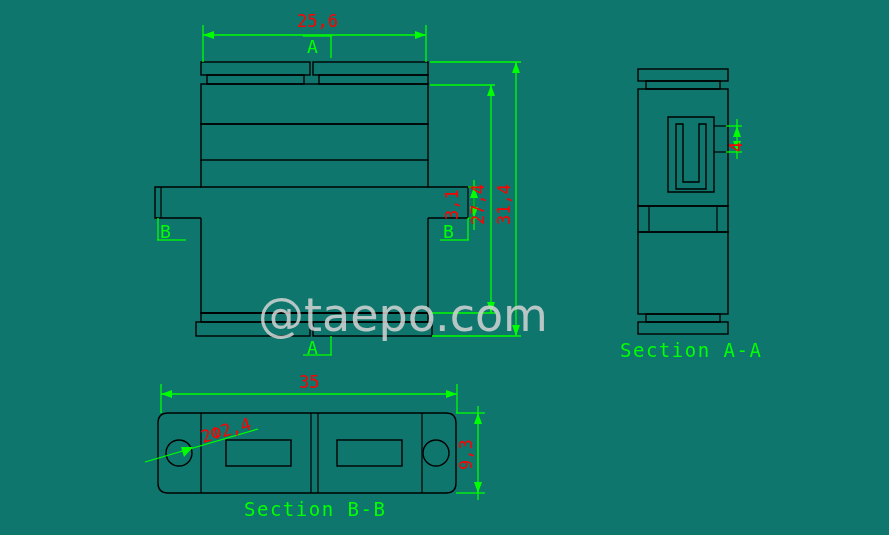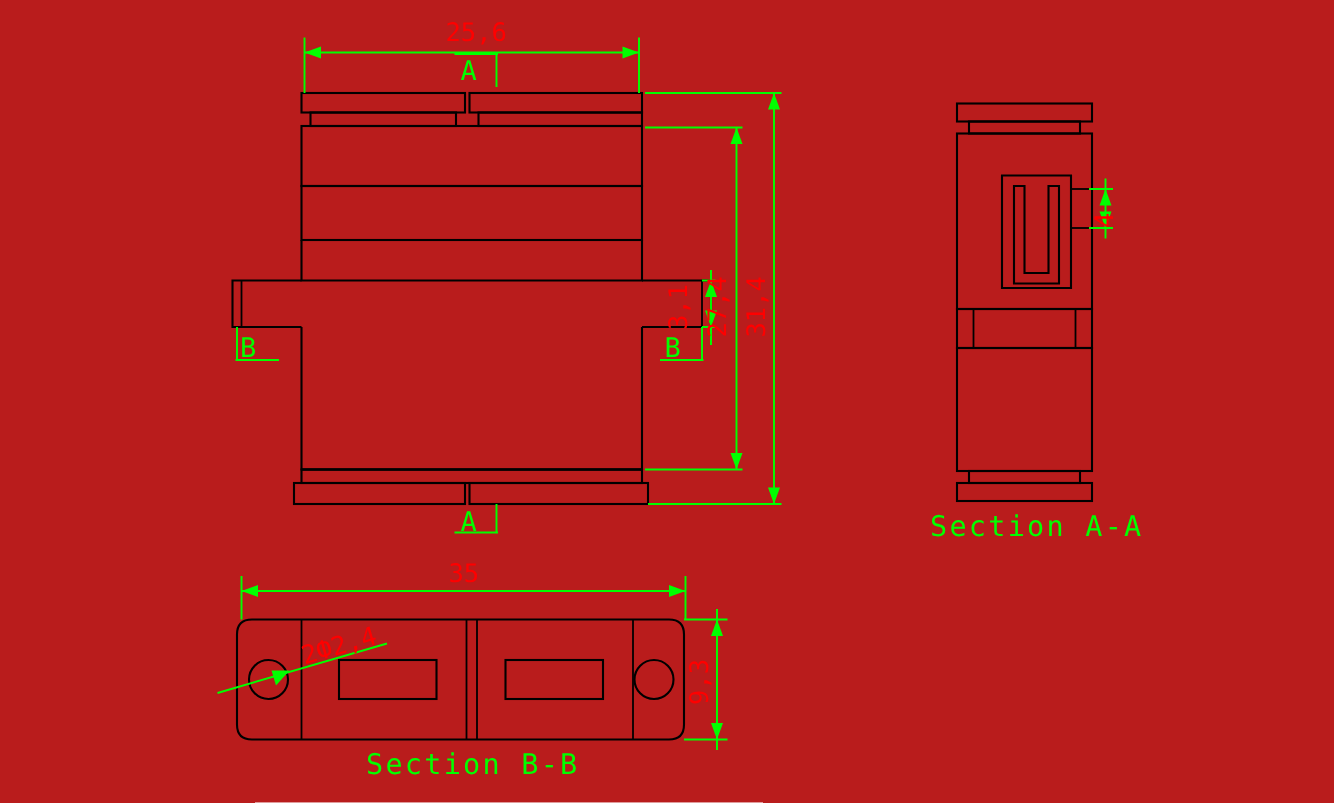--- a/index.html
+++ b/index.html
@@ -7,21 +7,21 @@
     padding: 0;
     background: #ffffff;
   }
   body {
     font-family: "DejaVu Sans Mono", monospace;
   }
   #canvas-root {
     position: relative;
     width: 889px;
     height: 535px;
-    background: #b91c1c;
+    background: #0f766e;
     overflow: hidden;
   }
   svg.drawing {
     position: absolute;
     left: 0;
     top: 0;
     width: 889px;
     height: 535px;
   }
   .outline {
@@ -256,14 +256,15 @@
     <g>
       <path class="dimline" d="M145 462 L258 429"></path>
       <polygon class="dimtick" points="193,447 181,447 184,457"></polygon>
     </g>
     <text class="dimtext" x="203" y="443" transform="rotate(-16 203 443)">2Ф2,4</text>
 
     <text class="captiontext" x="244" y="516">Section B-B</text>
 
   </svg>
 
+  <div class="watermark">@taepo.com</div>
 
 </div>
 
 </body></html>

